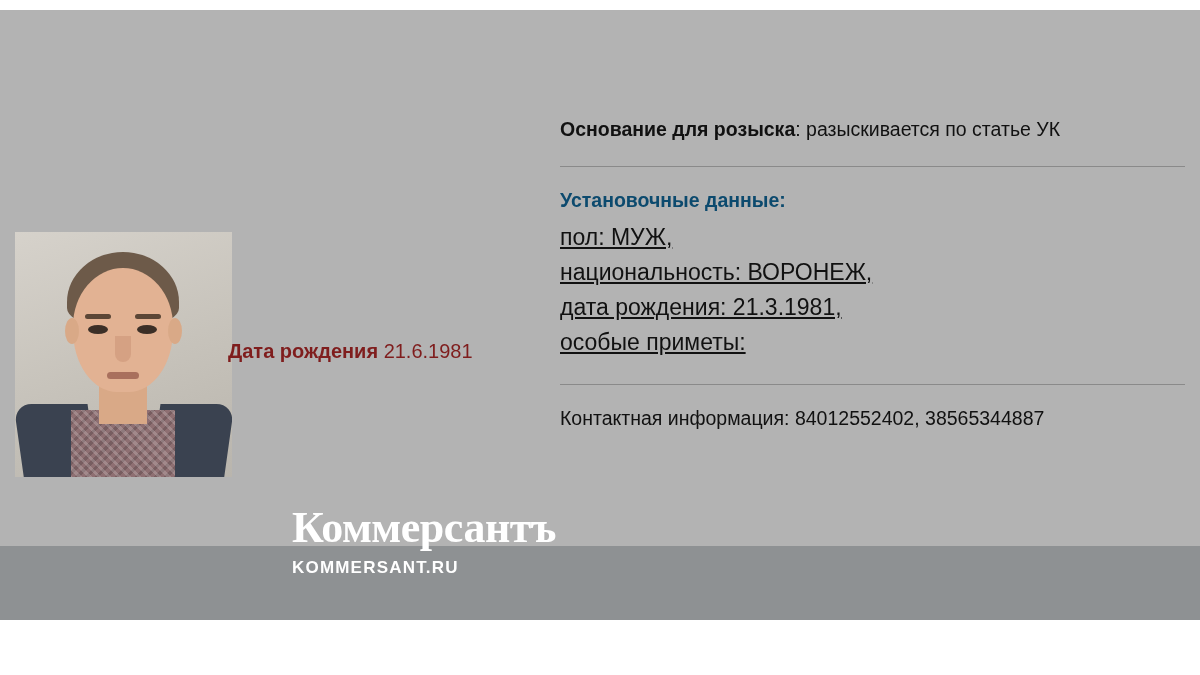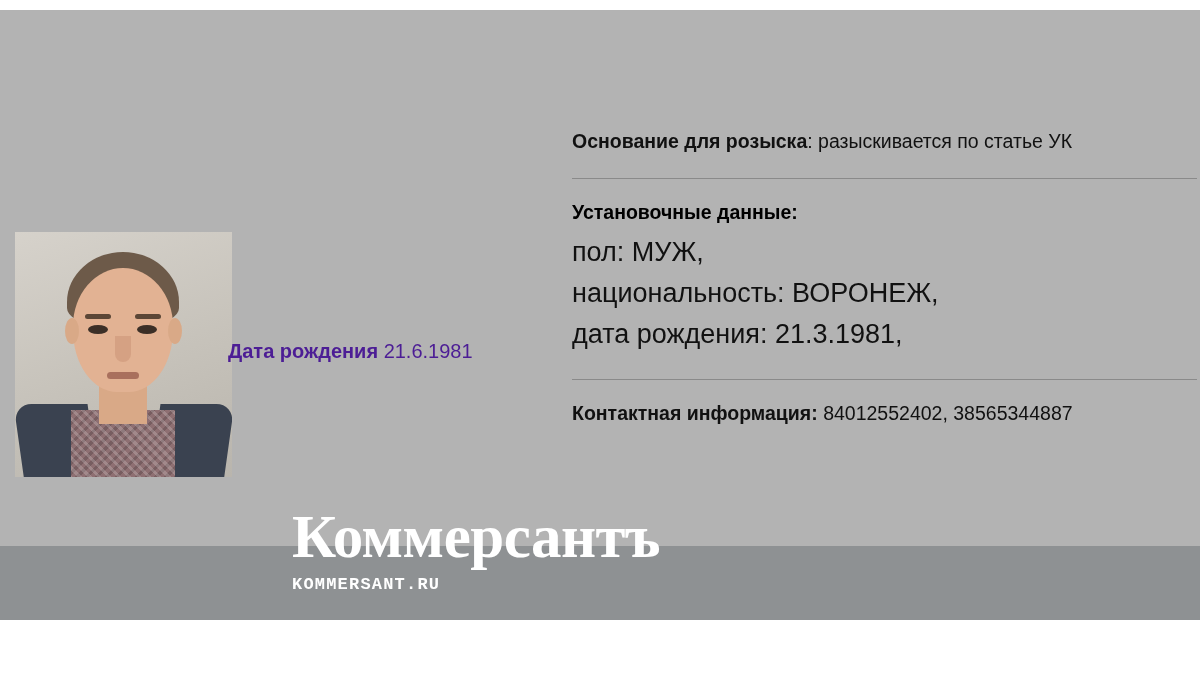--- a/index.html
+++ b/index.html
@@ -40,34 +40,34 @@
   
   .watermark {
     position: absolute;
     left: 292px;
     top: 496px;
     width: 400px;
     text-align: left;
     pointer-events: none;
   }
   .watermark .wm-title {
-    font-size: 61px;
+    font-size: 44px;
     font-weight: bold;
     color: #ffffff;
     letter-spacing: -0.5px;
     line-height: 1;
     font-family: "Liberation Serif", serif;
   }
   .watermark .wm-sub {
     margin-top: 8px;
     font-size: 17px;
     font-weight: bold;
     color: #ffffff;
     letter-spacing: 1.2px;
-    font-family: Liberation Mono, monospace;
+    font-family: Liberation Sans, sans-serif;
   }
 
   
   .photo-frame {
     position: absolute;
     left: 15px;
     top: 222px;
     width: 217px;
     height: 245px;
     background: #c9c4bd;
@@ -173,68 +173,68 @@
   }
   .p-jacket-l { left: 4px; border-radius: 18px 0 0 0; transform: skewX(8deg); }
   .p-jacket-r { left: 140px; border-radius: 0 18px 0 0; transform: skewX(-8deg); }
 
   
   .birth-line {
     position: absolute;
     left: 228px;
     top: 330px;
     font-size: 20px;
-    color: #4c1d95;
+    color: #7f1d1d;
     white-space: nowrap;
   }
   .birth-line .lbl {
     font-weight: bold;
   }
 
   
   .right-col {
     position: absolute;
     left: 560px;
-    top: 118px;
+    top: 106px;
     width: 625px;
-    margin-left: 12px;
   }
   .block-reason {
     font-size: 19.5px;
     color: #111111;
     line-height: 1.35;
   }
   .block-reason .lbl { font-weight: bold; }
   .rule {
     height: 1px;
     background: #8a8a8a;
     margin: 24px 0 22px 0;
   }
   .block-ident .head {
     font-size: 19.5px;
     font-weight: bold;
-    color: #000000;
+    color: #0c4a6e;
     margin-bottom: 8px;
   }
   .block-ident ul {
     list-style: none;
     margin: 0;
     padding: 0;
   }
   .block-ident li {
-    font-size: 27px;
+    font-size: 23px;
     color: #111111;
     line-height: 1.52;
     white-space: nowrap;
+    text-decoration: underline;
   }
   .block-contact {
     font-size: 19.5px;
     color: #111111;
   }
-  .block-contact .lbl { font-weight: bold; }
+  .block-contact .lbl { font-weight: normal; }
 </style>
 </head>
 <body>
 
 <div class="page">
 
   <div class="card">
 
     <div class="bottom-band"></div>
 
@@ -268,20 +268,21 @@
       </div>
 
       <div class="rule"></div>
 
       <div class="block-ident">
         <div class="head">Установочные данные:</div>
         <ul>
           <li>пол: МУЖ,</li>
           <li>национальность: ВОРОНЕЖ,</li>
           <li>дата рождения: 21.3.1981,</li>
+          <li>особые приметы:</li>
         </ul>
       </div>
 
       <div class="rule"></div>
 
       <div class="block-contact">
         <span class="lbl">Контактная информация:</span>
         <span>84012552402, 38565344887</span>
       </div>
 

